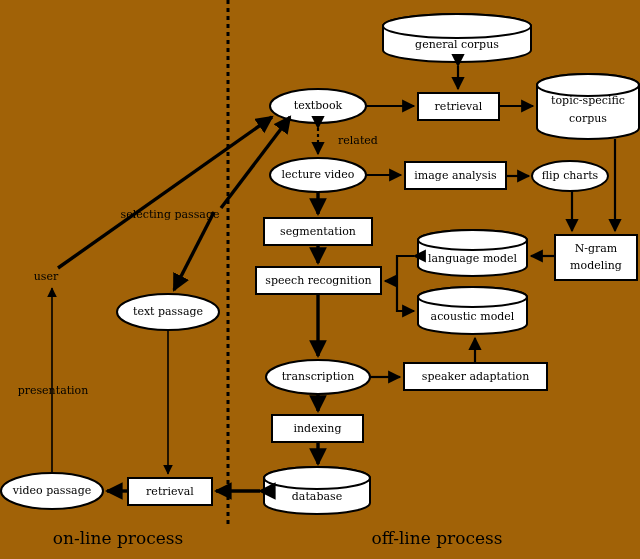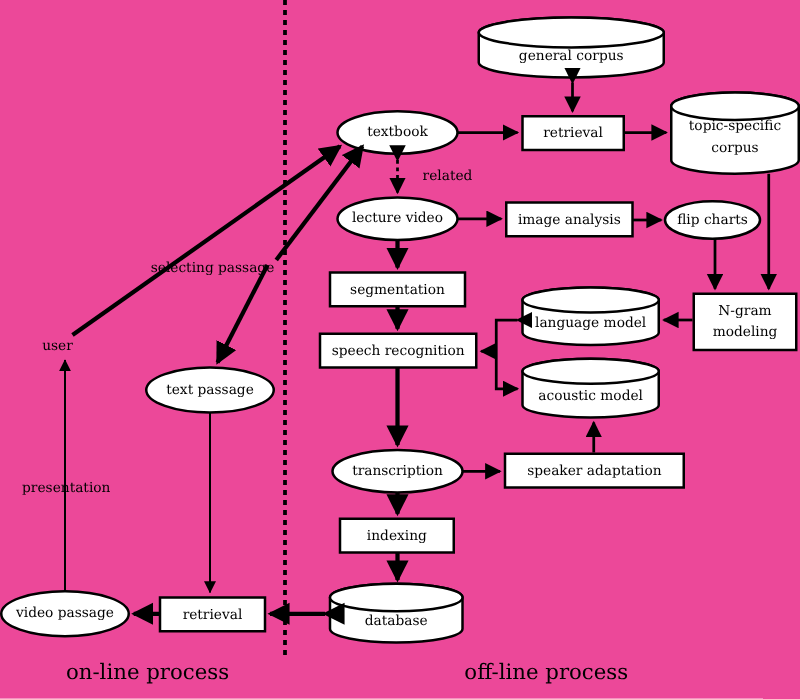--- a/index.html
+++ b/index.html
@@ -1,17 +1,17 @@
 <!DOCTYPE html>
 <html><head>
 <meta charset="utf-8">
 <style>
   html,body{margin:0;padding:0;background:#ffffff;}
   body{width:640px;height:559px;font-family:"DejaVu Serif",serif;}
-  #stage{position:relative;width:640px;height:559px;overflow:hidden;background:#ec4899;}
+  #stage{position:relative;width:640px;height:559px;overflow:hidden;background:#a16207;}
   svg#diagram{position:absolute;left:0;top:0;width:640px;height:559px;}
   .node-label{
     font-family:"DejaVu Serif",serif;
     font-size:11px;
     fill:#000;
     text-anchor:middle;
     dominant-baseline:middle;
   }
   .edge-label{
     font-family:"DejaVu Serif",serif;

